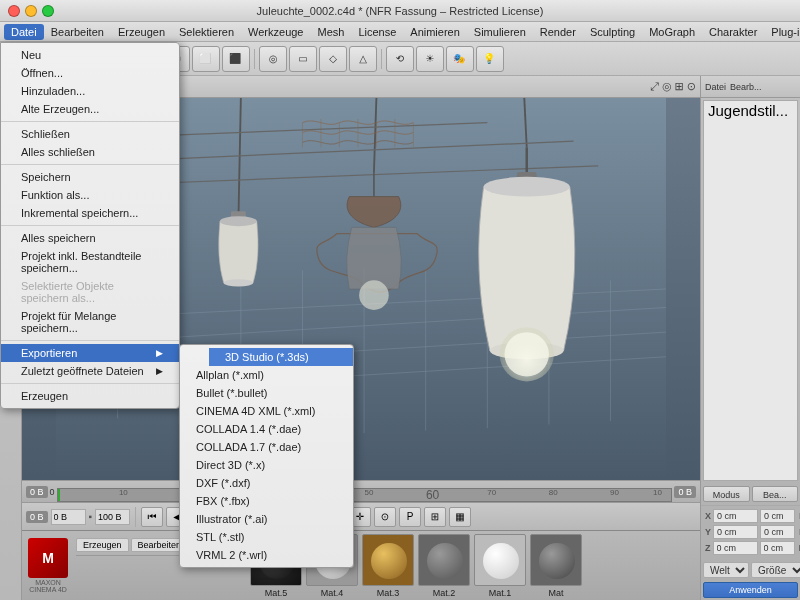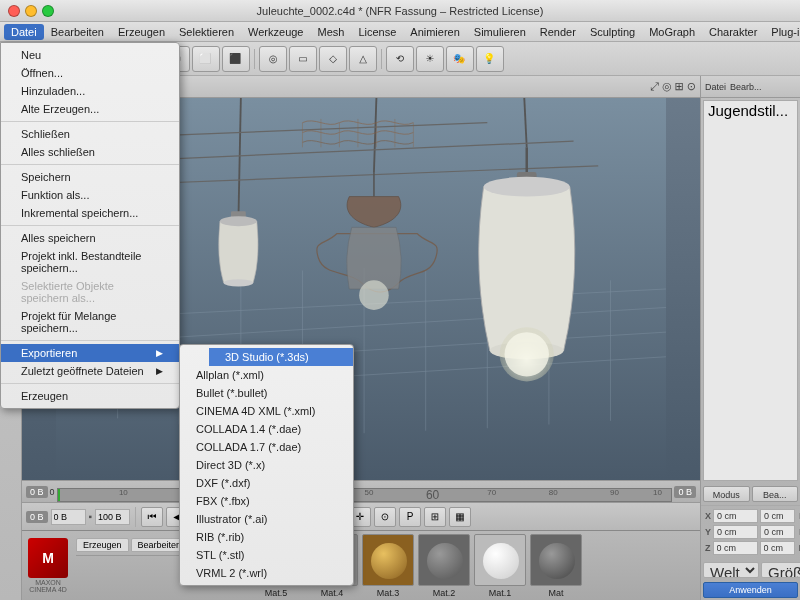--- a/index.html
+++ b/index.html
@@ -358,21 +358,21 @@
       cursor: pointer;
       white-space: nowrap;
     }
 
     
     #world-row {
       display: flex; gap: 2px; padding: 2px;
       align-items: center;
     }
     .world-select {
-      flex: 1; height: 16px; font-size: 15px;
+      flex: 1; height: 16px; font-size: 10px;
       background: #ddd; border: 1px solid #aaa;
       border-radius: 2px; color: #333; cursor: pointer;
       padding: 0 2px;
     }
 
     
     #apply-btn {
       height: 16px; font-size: 9px;
       background: linear-gradient(to bottom, #4a7fd4, #3a6fc4);
       color: white; border: 1px solid #2a5fa4;
@@ -785,18 +785,17 @@
     <div class="submenu-entry highlighted">3D Studio (*.3ds)</div>
     <div class="submenu-entry">Allplan (*.xml)</div>
     <div class="submenu-entry">Bullet (*.bullet)</div>
     <div class="submenu-entry">CINEMA 4D XML (*.xml)</div>
     <div class="submenu-entry">COLLADA 1.4 (*.dae)</div>
     <div class="submenu-entry">COLLADA 1.7 (*.dae)</div>
     <div class="submenu-entry">Direct 3D (*.x)</div>
     <div class="submenu-entry">DXF (*.dxf)</div>
     <div class="submenu-entry">FBX (*.fbx)</div>
     <div class="submenu-entry">Illustrator (*.ai)</div>
-    <div class="submenu-entry">RIB (*.rib)</div>
     <div class="submenu-entry">STL (*.stl)</div>
     <div class="submenu-entry">VRML 2 (*.wrl)</div>
 
   </div>
 </div>
 
 </body></html>

